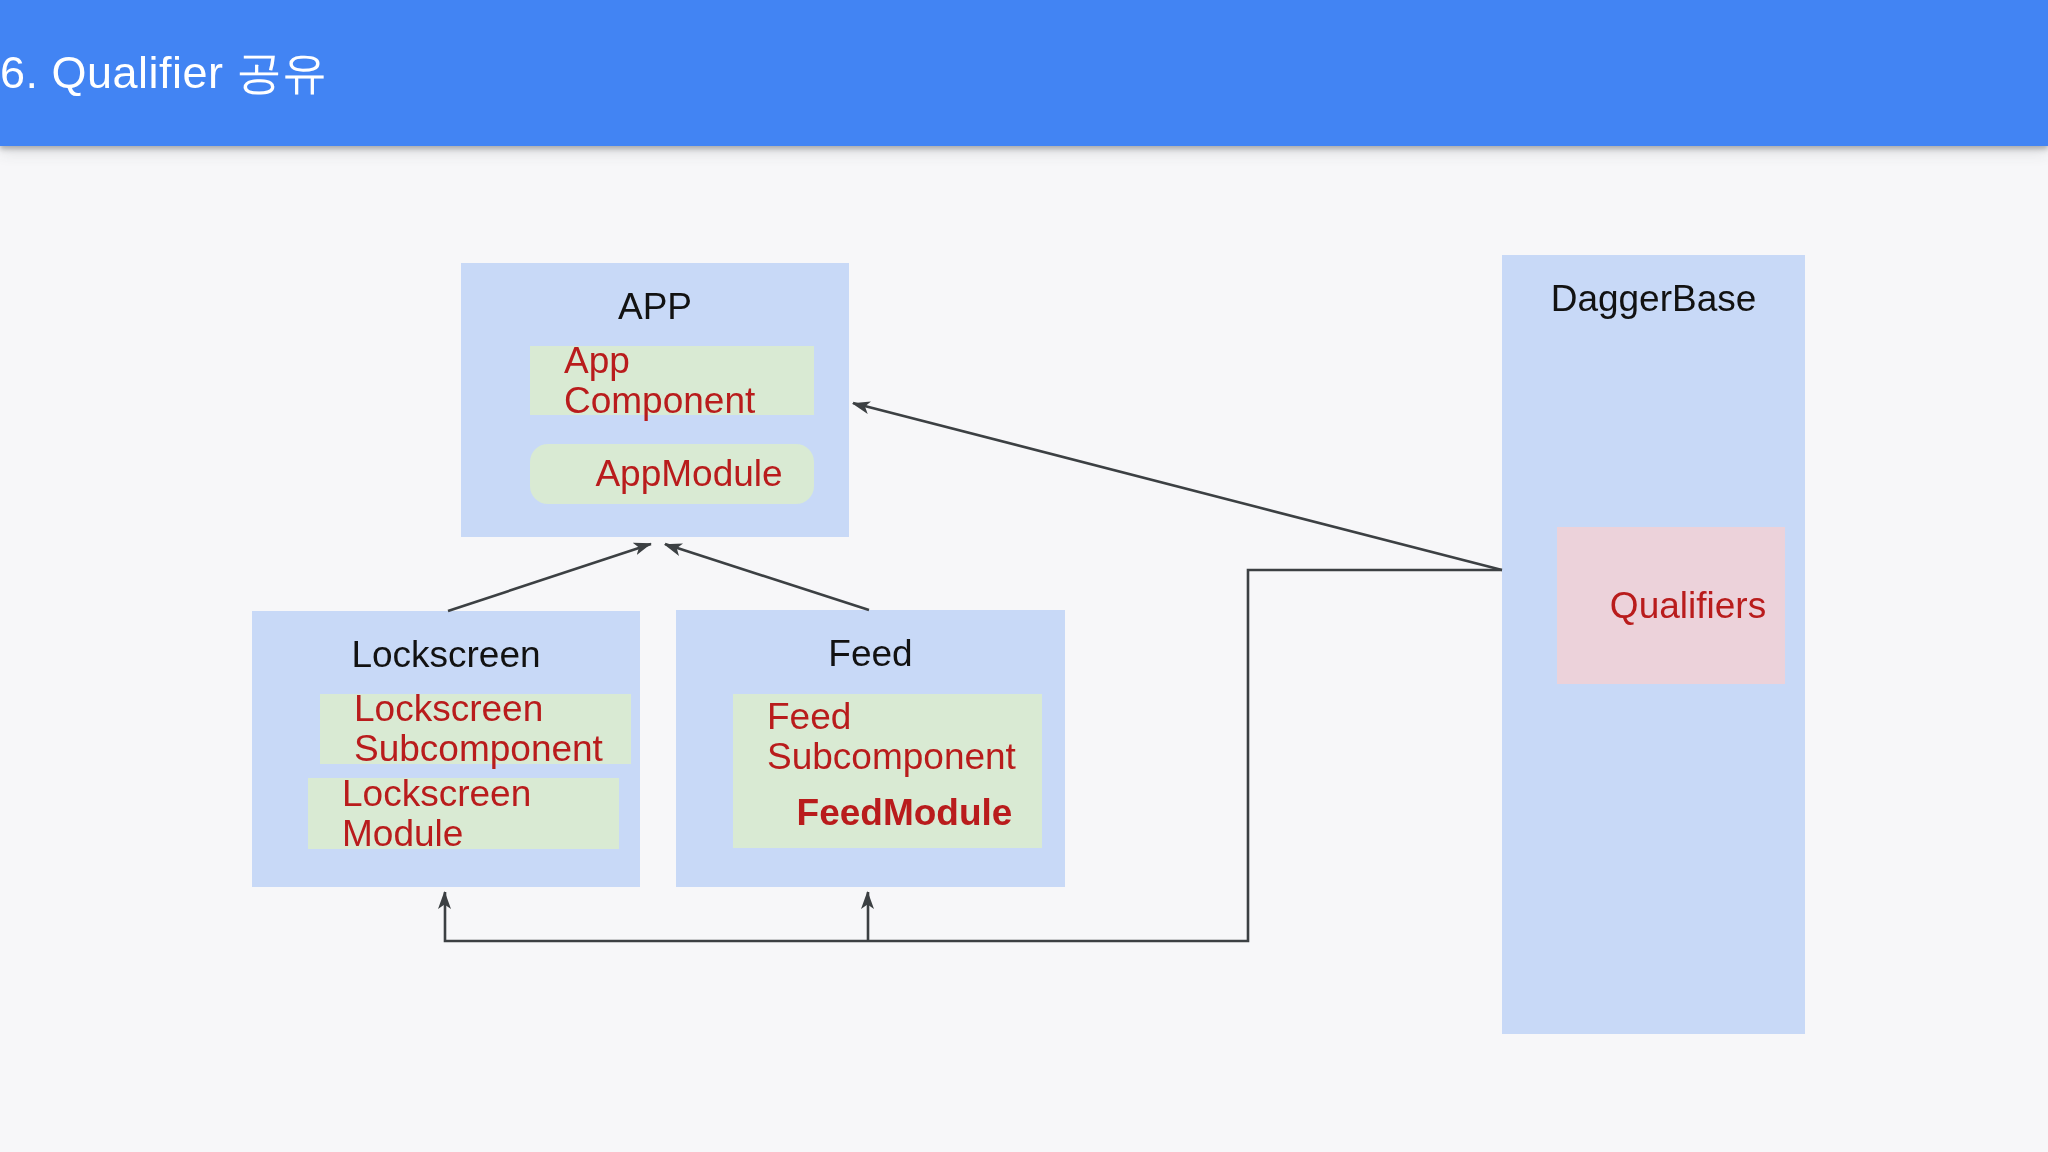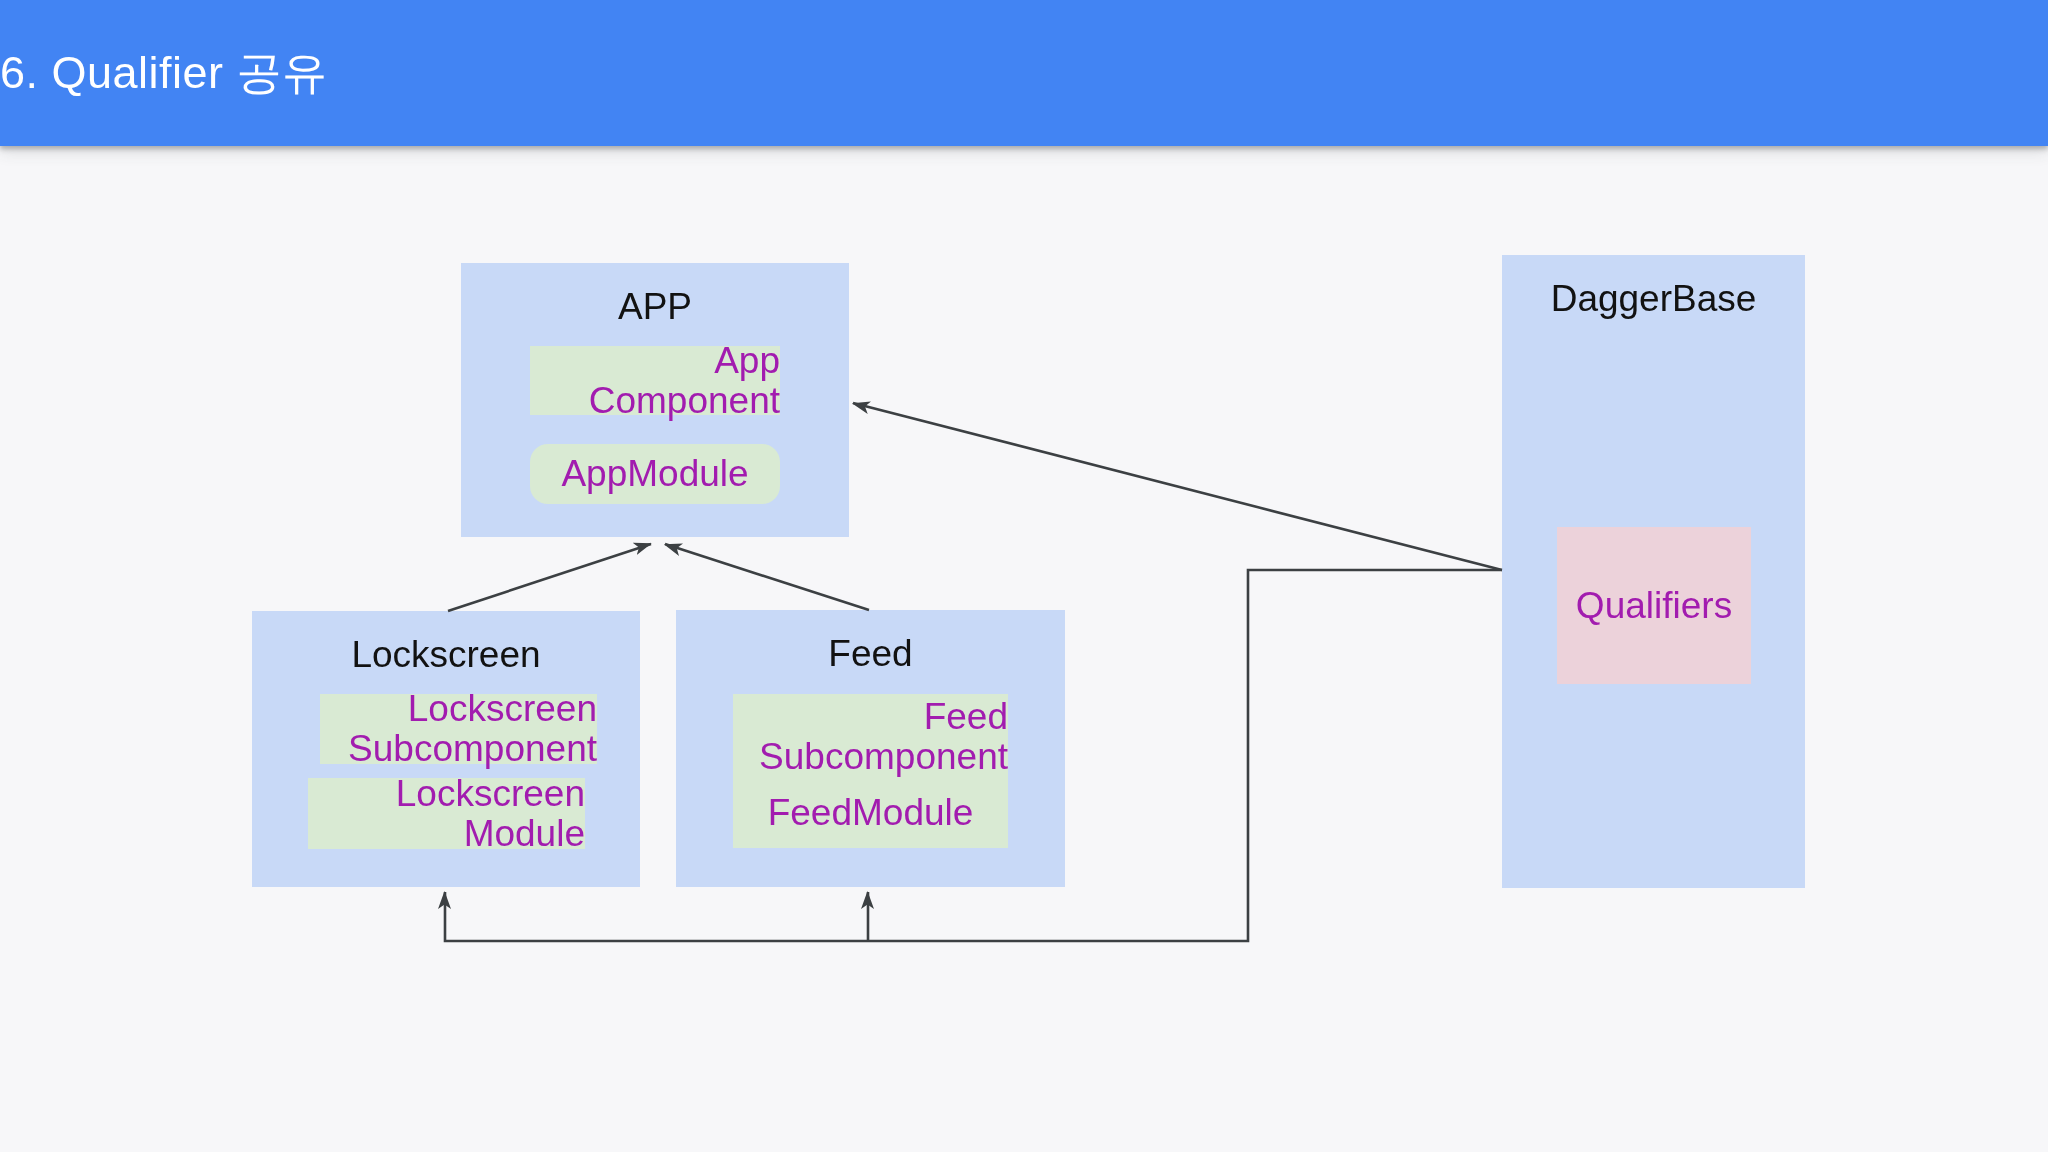--- a/index.html
+++ b/index.html
@@ -51,42 +51,43 @@
     font-size: 37px;
     color: #121212;
     line-height: 1.1;
   }
   .chip {
     position: absolute;
     background: #d9ead3;
     display: flex;
     align-items: center;
     justify-content: center;
-    text-align: right;
+    text-align: left;
     font-size: 37px;
     line-height: 1.08;
-    color: #a21caf;
+    color: #b91c1c;
+    padding-left: 34px;
   }
   .chip.pink {
     background: #ecd2da;
   }
   
   .node.app        { left: 461px; top: 263px; width: 388px; height: 274px; }
   .app .chip.comp  { left: 69px;  top: 83px;  width: 250px; height: 69px; }
   .app .chip.mod   { left: 69px;  top: 181px; width: 250px; height: 60px; border-radius: 18px; }
 
   .node.lockscreen       { left: 252px; top: 611px; width: 388px; height: 276px; }
   .lockscreen .chip.comp { left: 68px;  top: 83px;  width: 277px; height: 70px; }
   .lockscreen .chip.mod  { left: 56px;  top: 167px; width: 277px; height: 71px; }
 
   .node.feed       { left: 676px; top: 610px; width: 389px; height: 277px; }
   .feed .chip.comp { left: 57px;  top: 84px;  width: 275px; height: 86px; }
-  .feed .chip.mod  { left: 57px;  top: 168px; width: 275px; height: 70px; }
+  .feed .chip.mod  { left: 57px;  top: 168px; width: 275px; height: 70px; font-weight: bold; }
 
-  .node.daggerbase       { left: 1502px; top: 255px; width: 303px; height: 633px; }
+  .node.daggerbase       { left: 1502px; top: 255px; width: 303px; height: 779px; }
   .daggerbase .chip.qual { left: 55px;   top: 272px; width: 194px; height: 157px; }
 
   
   svg.arrows {
     position: absolute;
     inset: 0;
     z-index: 2;
     pointer-events: none;
   }
 </style>

